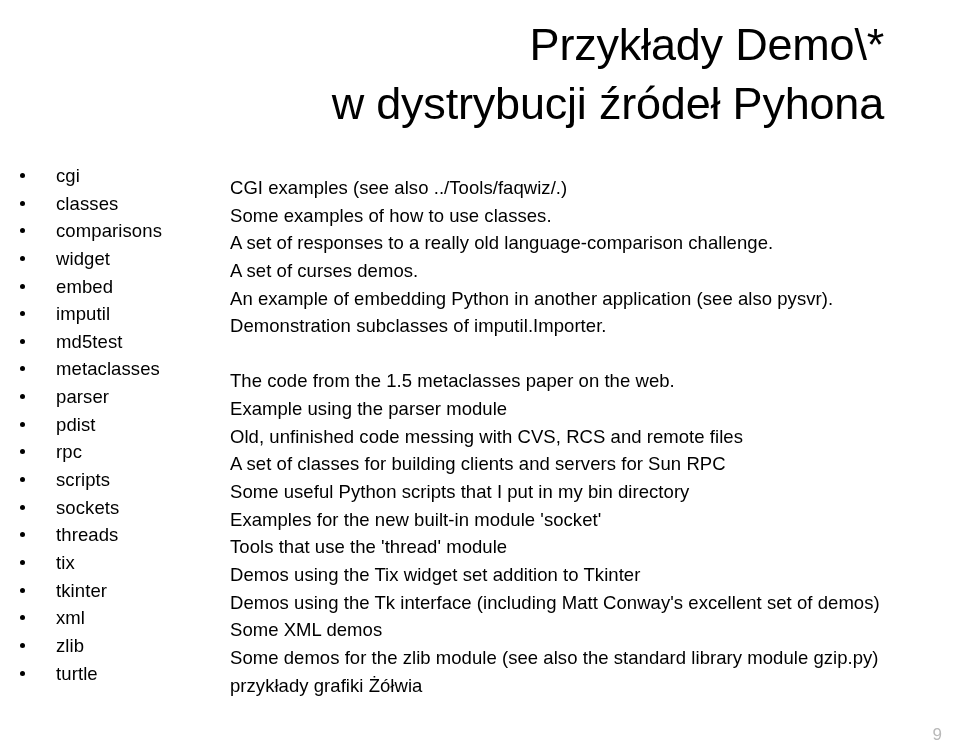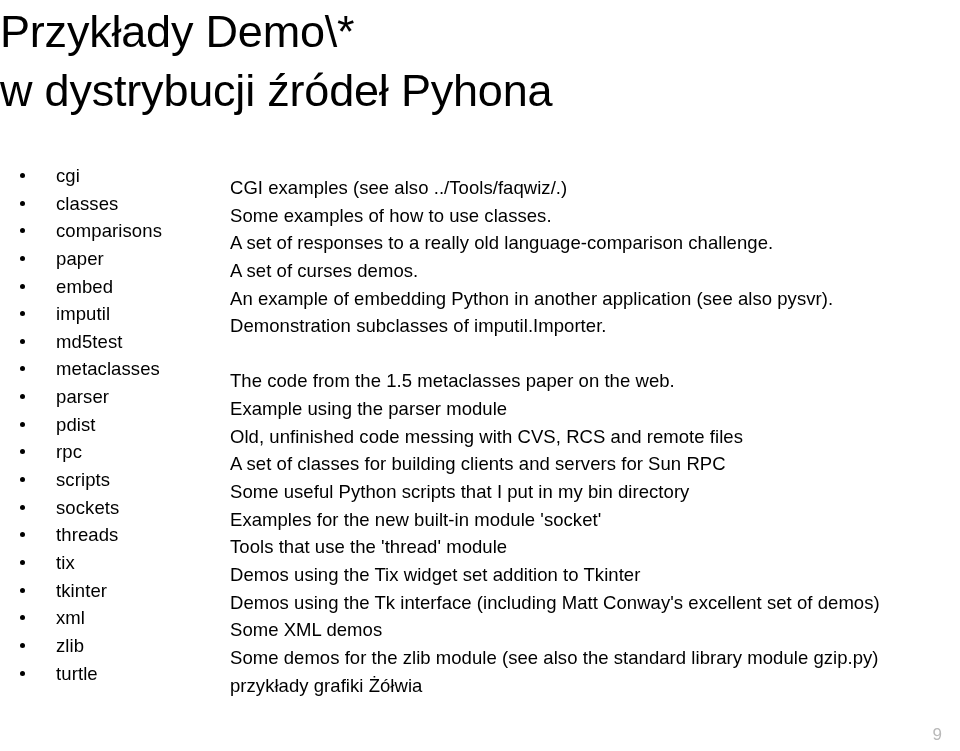--- a/index.html
+++ b/index.html
@@ -16,23 +16,23 @@
     overflow: hidden;
     font-family: "Liberation Sans", sans-serif;
     color: #000000;
     -webkit-font-smoothing: antialiased;
   }
 
   
   .title-block {
     position: absolute;
     left: 0;
-    top: 2px;
+    top: 15px;
     width: 884px;
-    text-align: left;
+    text-align: right;
   }
   .title-line {
     display: block;
     font-size: 45px;
     line-height: 59px;
     font-weight: 400;
     letter-spacing: -0.2px;
     white-space: nowrap;
     color: #000000;
   }
@@ -112,21 +112,21 @@
         <span class="row-name">classes</span>
         <span class="row-desc">Some examples of how to use classes.</span>
       </li>
       <li class="demo-row">
         <span class="bullet"></span>
         <span class="row-name">comparisons</span>
         <span class="row-desc">A set of responses to a really old language-comparison challenge.</span>
       </li>
       <li class="demo-row">
         <span class="bullet"></span>
-        <span class="row-name">paper</span>
+        <span class="row-name">widget</span>
         <span class="row-desc">A set of curses demos.</span>
       </li>
       <li class="demo-row">
         <span class="bullet"></span>
         <span class="row-name">embed</span>
         <span class="row-desc">An example of embedding Python in another application (see also pysvr).</span>
       </li>
       <li class="demo-row">
         <span class="bullet"></span>
         <span class="row-name">imputil</span>

